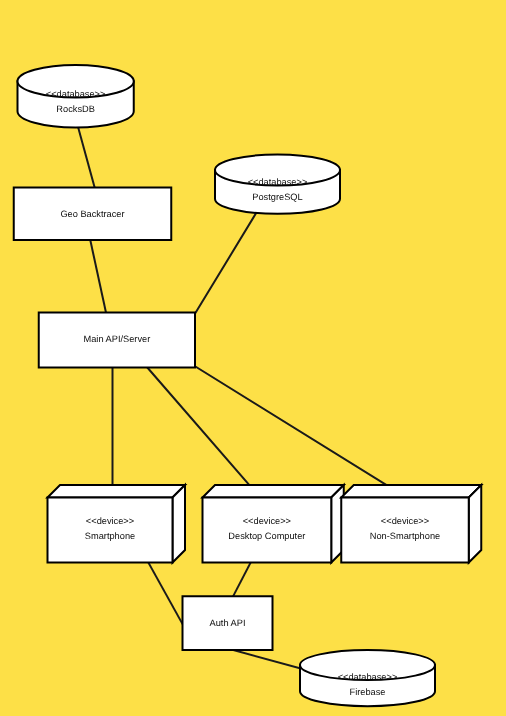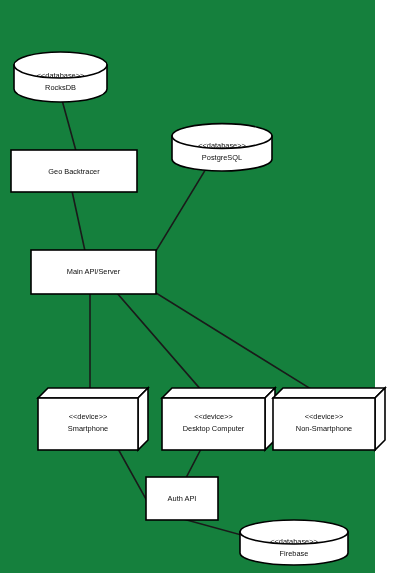--- a/index.html
+++ b/index.html
@@ -8,23 +8,23 @@
     background: #ffffff;
   }
   body {
     width: 405px;
     height: 573px;
     font-family: "Liberation Sans", sans-serif;
     overflow: hidden;
   }
   #diagram-canvas {
     position: relative;
-    width: 375px;
+    width: 405px;
     height: 573px;
-    background: #15803d;
+    background: #fde047;
   }
   svg#uml {
     display: block;
     width: 405px;
     height: 573px;
   }
   .shape-stroke {
     stroke: #000000;
     stroke-width: 1.6;
     fill: #ffffff;

